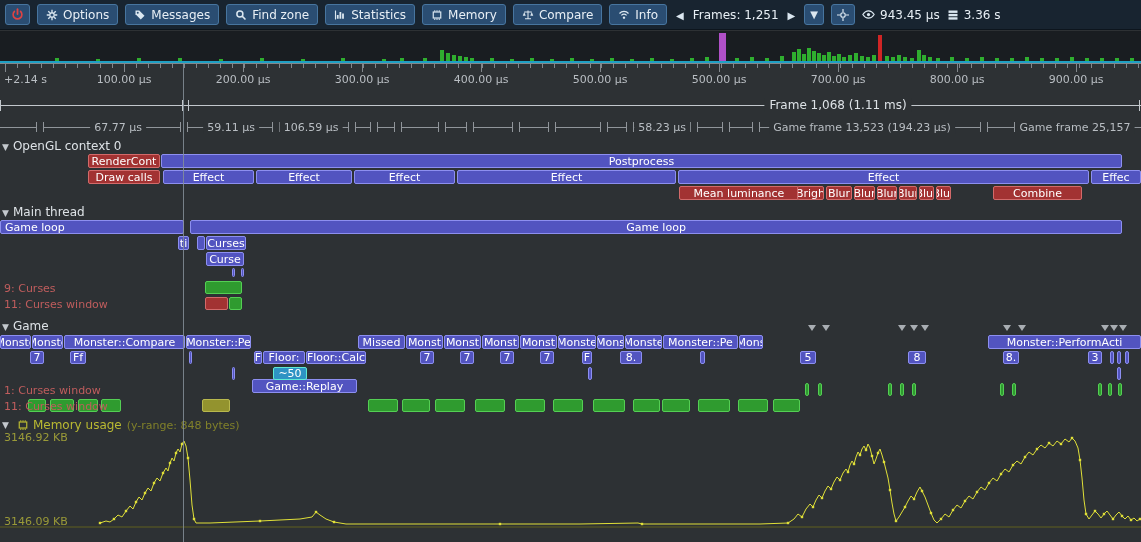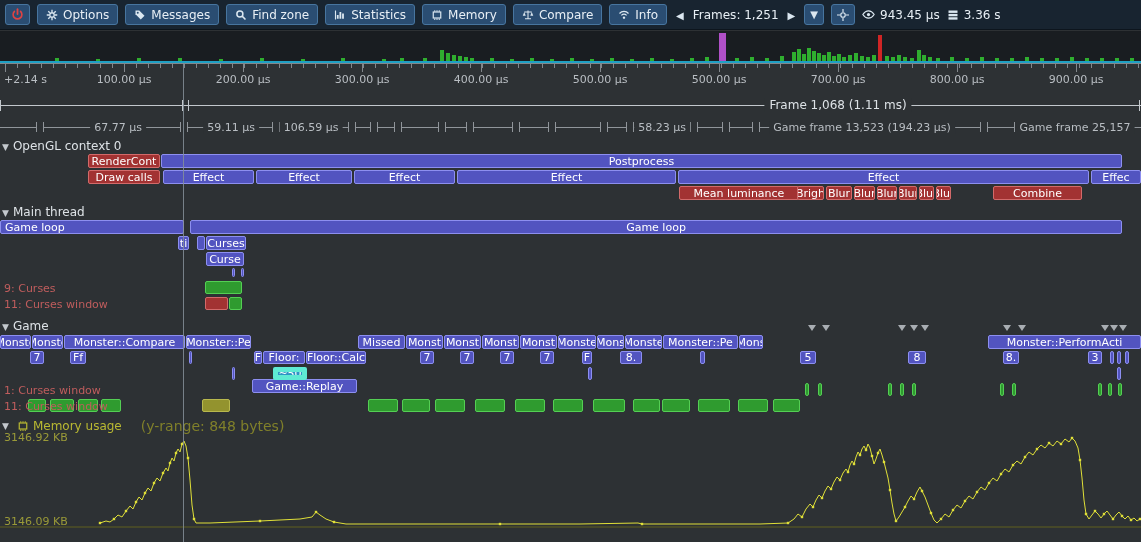--- a/index.html
+++ b/index.html
@@ -51,31 +51,31 @@
   
   .shead{position:absolute;font-size:12px;color:#dde2e6;white-space:nowrap;cursor:pointer;}
   .tri{color:#c3c8cd;font-size:9px;margin-right:4px;}
   .zbar{position:absolute;box-sizing:border-box;border-radius:2px;font-size:11px;line-height:1;
         display:flex;align-items:center;justify-content:center;overflow:hidden;
         white-space:nowrap;cursor:pointer;}
   .zbar.z{background:#5254c0;border:1px solid #8d8ff0;color:#fff;}
   .zbar.r{background:#a23232;border:1px solid #d26a6a;color:#fff;}
   .zbar.g{background:#2f9b2f;border:1px solid #54cf54;}
   .zbar.o{background:#93932e;border:1px solid #b8b84d;}
-  .zbar.cy{background:#2e93c4;border:5px solid #5eead4;color:#fff;}
+  .zbar.cy{background:#2e93c4;border:1px solid #5eead4;color:#fff;}
   .zbar.al{justify-content:flex-start;padding-left:4px;}
   .tlabel{position:absolute;font-size:11px;color:#c05d5d;white-space:nowrap;z-index:5;}
   .marker{position:absolute;width:0;height:0;border-left:4px solid transparent;
           border-right:4px solid transparent;border-top:6px solid #a8adb2;cursor:pointer;}
 
   
   #memhead{position:absolute;left:2px;top:418px;display:flex;align-items:center;gap:4px;
            font-size:12px;white-space:nowrap;cursor:pointer;}
   #memtitle{color:#b9b932;}
-  #memrange{color:#80802a;font-size:14px;margin-left:15px;}
+  #memrange{color:#80802a;font-size:11px;margin-left:1px;}
   .memlab{position:absolute;font-size:11px;color:#9a9a38;white-space:nowrap;z-index:5;}
   #memsvg{position:absolute;left:0;top:433px;}
 
   #cursor{position:absolute;left:183px;top:63px;width:1px;height:479px;background:#858f99;
           opacity:.85;z-index:4;}
 </style>
 </head>
 <body>
 
 <div id="app">

